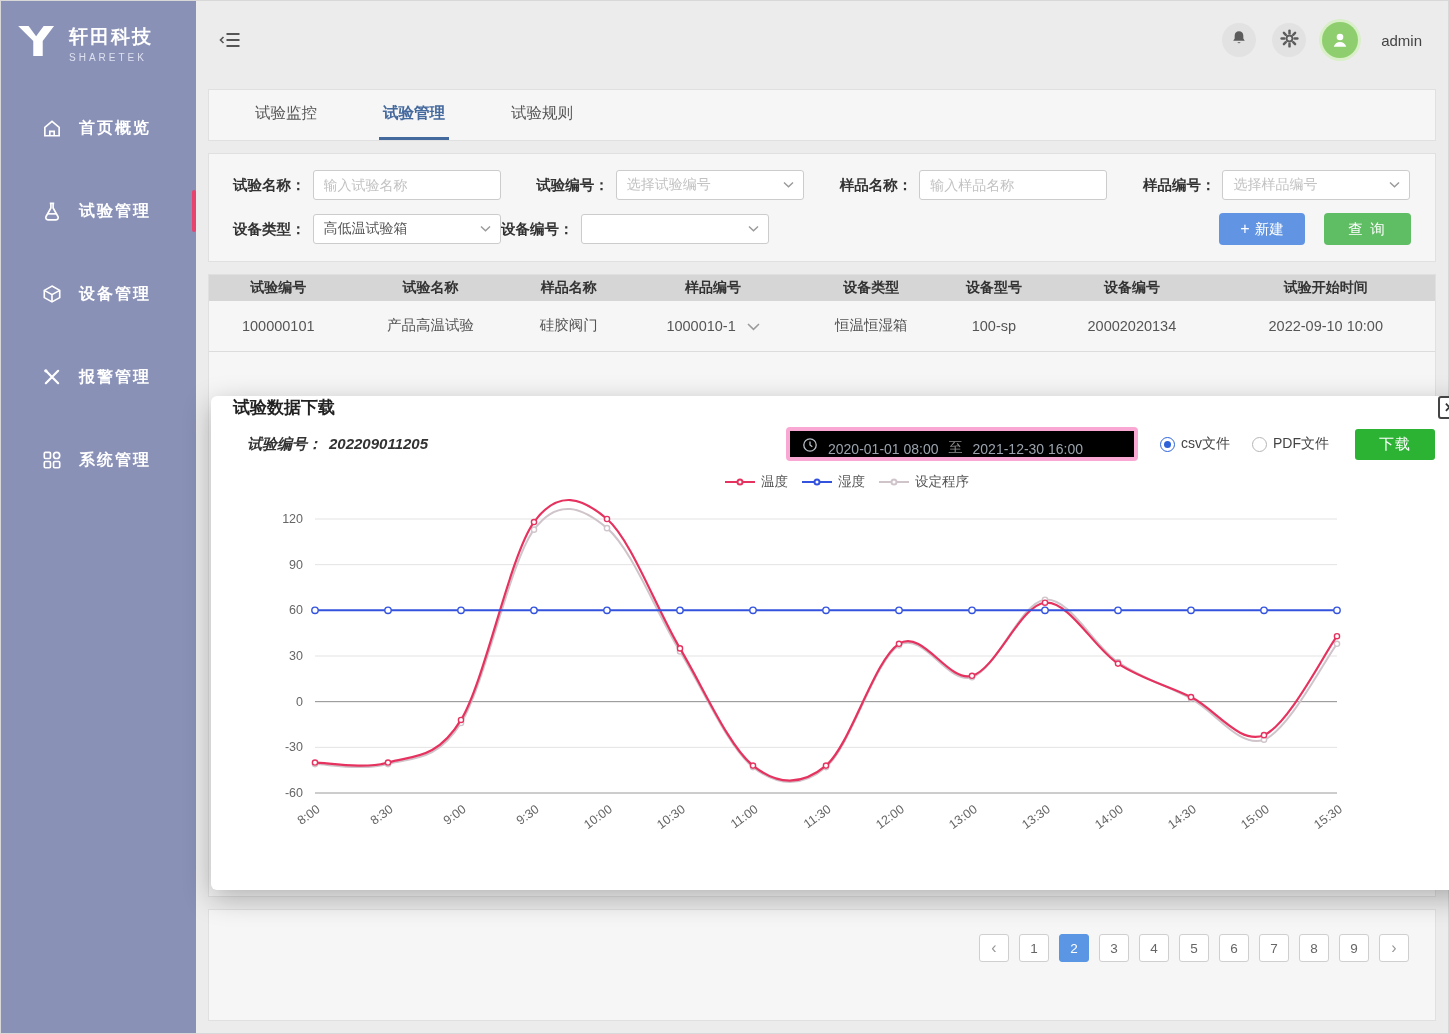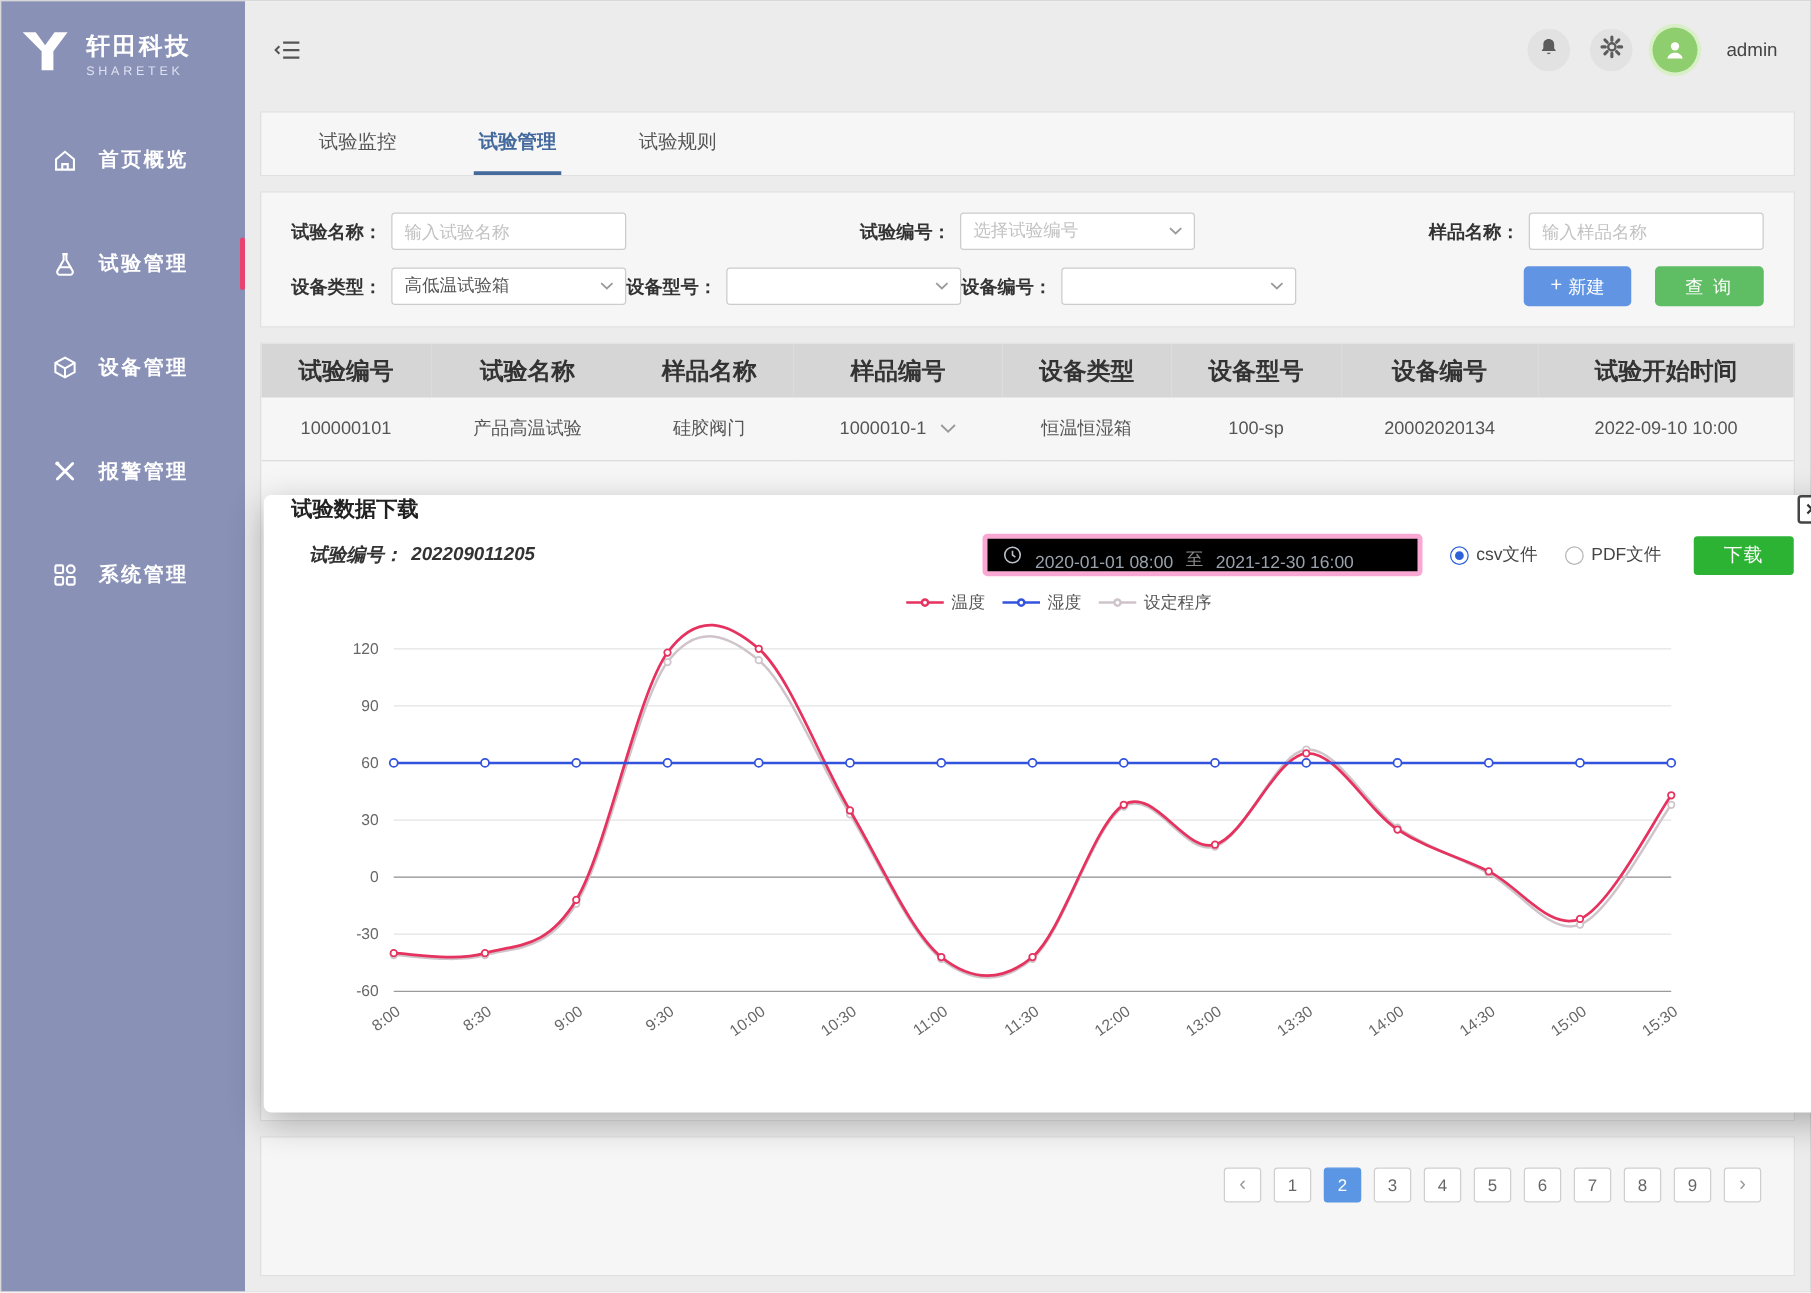--- a/index.html
+++ b/index.html
@@ -49,21 +49,21 @@
   .chevron { position:absolute; right:9px; top:50%; transform:translateY(-50%); display:inline-flex; }
   .btn { border:none; cursor:pointer; color:#fff; border-radius:4px; font-size:14.5px; display:inline-flex; align-items:center; justify-content:center; }
   .btn-cluster { display:flex; gap:19px; margin-left:auto; }
   .btn-blue { width:86px; height:32px; background:#6195e3; gap:5px; }
   .btn-blue .plus { font-size:16px; line-height:1; }
   .btn-green { width:87px; height:32px; background:#5fbd63; letter-spacing:2px;font-family:Liberation Serif, serif; }
 
   
   .table-panel { flex:1; min-height:0; overflow:hidden; }
   table { width:100%; border-collapse:collapse; }
-  th { background:#d6d6d6; height:43px; font-size:19px; color:#333; font-weight:bold; text-align:center;margin-top:21px; }
+  th { background:#d6d6d6; height:26px; font-size:14px; color:#333; font-weight:bold; text-align:center;margin-top:21px; }
   td { height:50px; font-size:14.5px; color:#555; text-align:center; border-bottom:1px solid #dcdcdc; }
   .cell-expand { display:inline-flex; margin-left:7px; vertical-align:middle; cursor:pointer; }
 
   
   .pager-panel { height:112px; flex-shrink:0; }
   .pager { display:flex; gap:10px; justify-content:flex-end; padding:24px 26px 0 0; }
   .page-btn { width:30px; height:28px; border:1px solid #cfcfcf; background:#fff; color:#666; border-radius:3px; font-size:13.5px; cursor:pointer; display:flex; align-items:center; justify-content:center; }
   .page-btn.arrow { color:#999; font-size:16px; }
   .page-btn.active { background:#5a96e3; border-color:#5a96e3; color:#fff; }
 
@@ -227,37 +227,37 @@
                   <svg width="11" height="7" viewBox="0 0 11 7" fill="none" stroke="#999" stroke-width="1.4">
                     <path d="M1 1l4.5 4.3L10 1"></path>
                   </svg>
                 </span>
             </div>
           </div>
           <div class="field">
             <span class="field-label">样品名称：</span>
             <input class="text-input" placeholder="输入样品名称" style="">
           </div>
-        </div>
-        <div class="filter-row">
-          <div class="field">
-            <span class="field-label">设备类型：</span>
+          <div class="field">
+            <span class="field-label">样品编号：</span>
             <div class="select">
-              <span class="select-text">高低温试验箱</span>
+              <span class="select-text placeholder">选择样品编号</span>
               <span class="chevron">
                   <svg width="11" height="7" viewBox="0 0 11 7" fill="none" stroke="#999" stroke-width="1.4">
                     <path d="M1 1l4.5 4.3L10 1"></path>
                   </svg>
                 </span>
             </div>
           </div>
-          <div class="field">
-            <span class="field-label">设备型号：</span>
+        </div>
+        <div class="filter-row">
+          <div class="field">
+            <span class="field-label">设备类型：</span>
             <div class="select">
-              <span class="select-text"></span>
+              <span class="select-text">高低温试验箱</span>
               <span class="chevron">
                   <svg width="11" height="7" viewBox="0 0 11 7" fill="none" stroke="#999" stroke-width="1.4">
                     <path d="M1 1l4.5 4.3L10 1"></path>
                   </svg>
                 </span>
             </div>
           </div>
           <div class="field">
             <span class="field-label">设备编号：</span>
             <div class="select">

